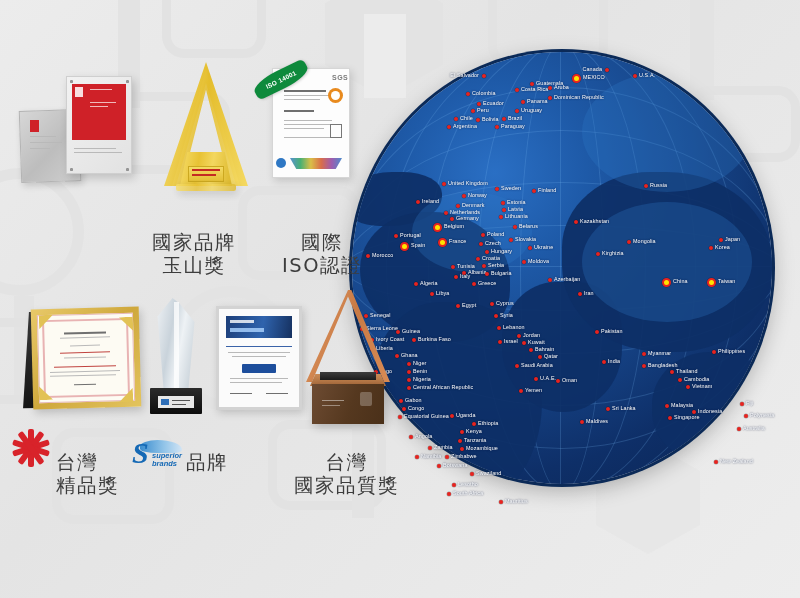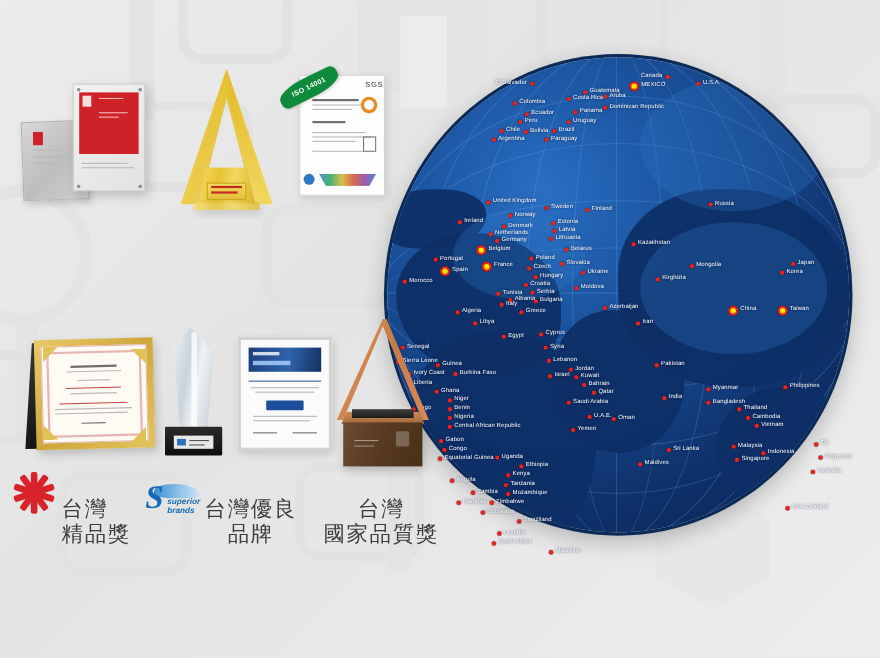--- a/index.html
+++ b/index.html
@@ -581,21 +581,33 @@
     <div style="position:absolute;left:85px;top:29px;width:9px;height:9px;border-radius:50%;background:#fff;"></div>
     <div style="position:absolute;left:84px;top:62px;width:12px;height:14px;border:1px solid #777;"></div>
     <div style="position:absolute;left:30px;top:96px;width:10px;height:10px;border-radius:50%;background:#2f78c4;"></div>
     <div style="position:absolute;left:44px;top:96px;width:52px;height:11px;
                 background:linear-gradient(90deg,#3a7fc8,#28a35c,#d4b328,#d2542b,#8e3fa0,#2f78c4);
                 clip-path:polygon(0 0,100% 0,88% 100%,12% 100%); opacity:.85;"></div>
     <div class="iso-ribbon" style="left:6px;top:8px;width:58px;height:19px;">ISO 14001</div>
   </div>
 
 
-
+  <div class="cap-row" style="left:152px;top:208px;">
+    <div class="cap" style="text-align:center;">
+      <span>國家品牌</span>
+      <span class="l2">玉山獎</span>
+    </div>
+  </div>
+
+  <div class="cap-row" style="left:282px;top:208px;">
+    <div class="cap" style="text-align:center;">
+      <span>國際</span>
+      <span class="l2">ISO認證</span>
+    </div>
+  </div>
 
   <div class="photo" style="left:16px;top:300px;width:130px;height:122px;">
     <div class="goldframe-stand" style="left:10px;top:12px;width:14px;height:96px;"></div>
     <div class="goldframe" style="left:16px;top:8px;width:108px;height:100px;"></div>
     <div class="goldframe-inner" style="left:22px;top:14px;width:96px;height:88px;transform:rotate(-1.5deg);"></div>
     <div class="gf-border" style="left:27px;top:19px;width:86px;height:78px;transform:rotate(-1.5deg);"></div>
     <div class="gf-corner" style="left:23px;top:15px;width:14px;height:14px;clip-path:polygon(0 0,100% 0,0 100%);transform:rotate(-1.5deg);"></div>
     <div class="gf-corner" style="left:103px;top:17px;width:14px;height:14px;clip-path:polygon(100% 0,100% 100%,0 0);transform:rotate(-1.5deg);"></div>
     <div class="gf-corner" style="left:23px;top:86px;width:14px;height:14px;clip-path:polygon(0 0,0 100%,100% 100%);transform:rotate(-1.5deg);"></div>
     <div class="gf-corner" style="left:103px;top:88px;width:14px;height:14px;clip-path:polygon(100% 0,100% 100%,0 100%);transform:rotate(-1.5deg);"></div>
@@ -665,21 +677,20 @@
     <div class="sb-sw"></div>
     <div class="sb-s">S</div>
     <div class="sb-txt">
       <span>superior</span><br>
       <span>brands</span>
     </div>
   </div>
 
   <div class="cap-row" style="left:186px;top:428px;">
     <div class="cap" style="text-align:center;">
-      <span>台灣優良</span>
       <span class="l2">品牌</span>
     </div>
   </div>
 
   <div class="cap-row" style="left:294px;top:428px;">
     <div class="cap" style="text-align:center;">
       <span>台灣</span>
       <span class="l2">國家品質獎</span>
     </div>
   </div>

